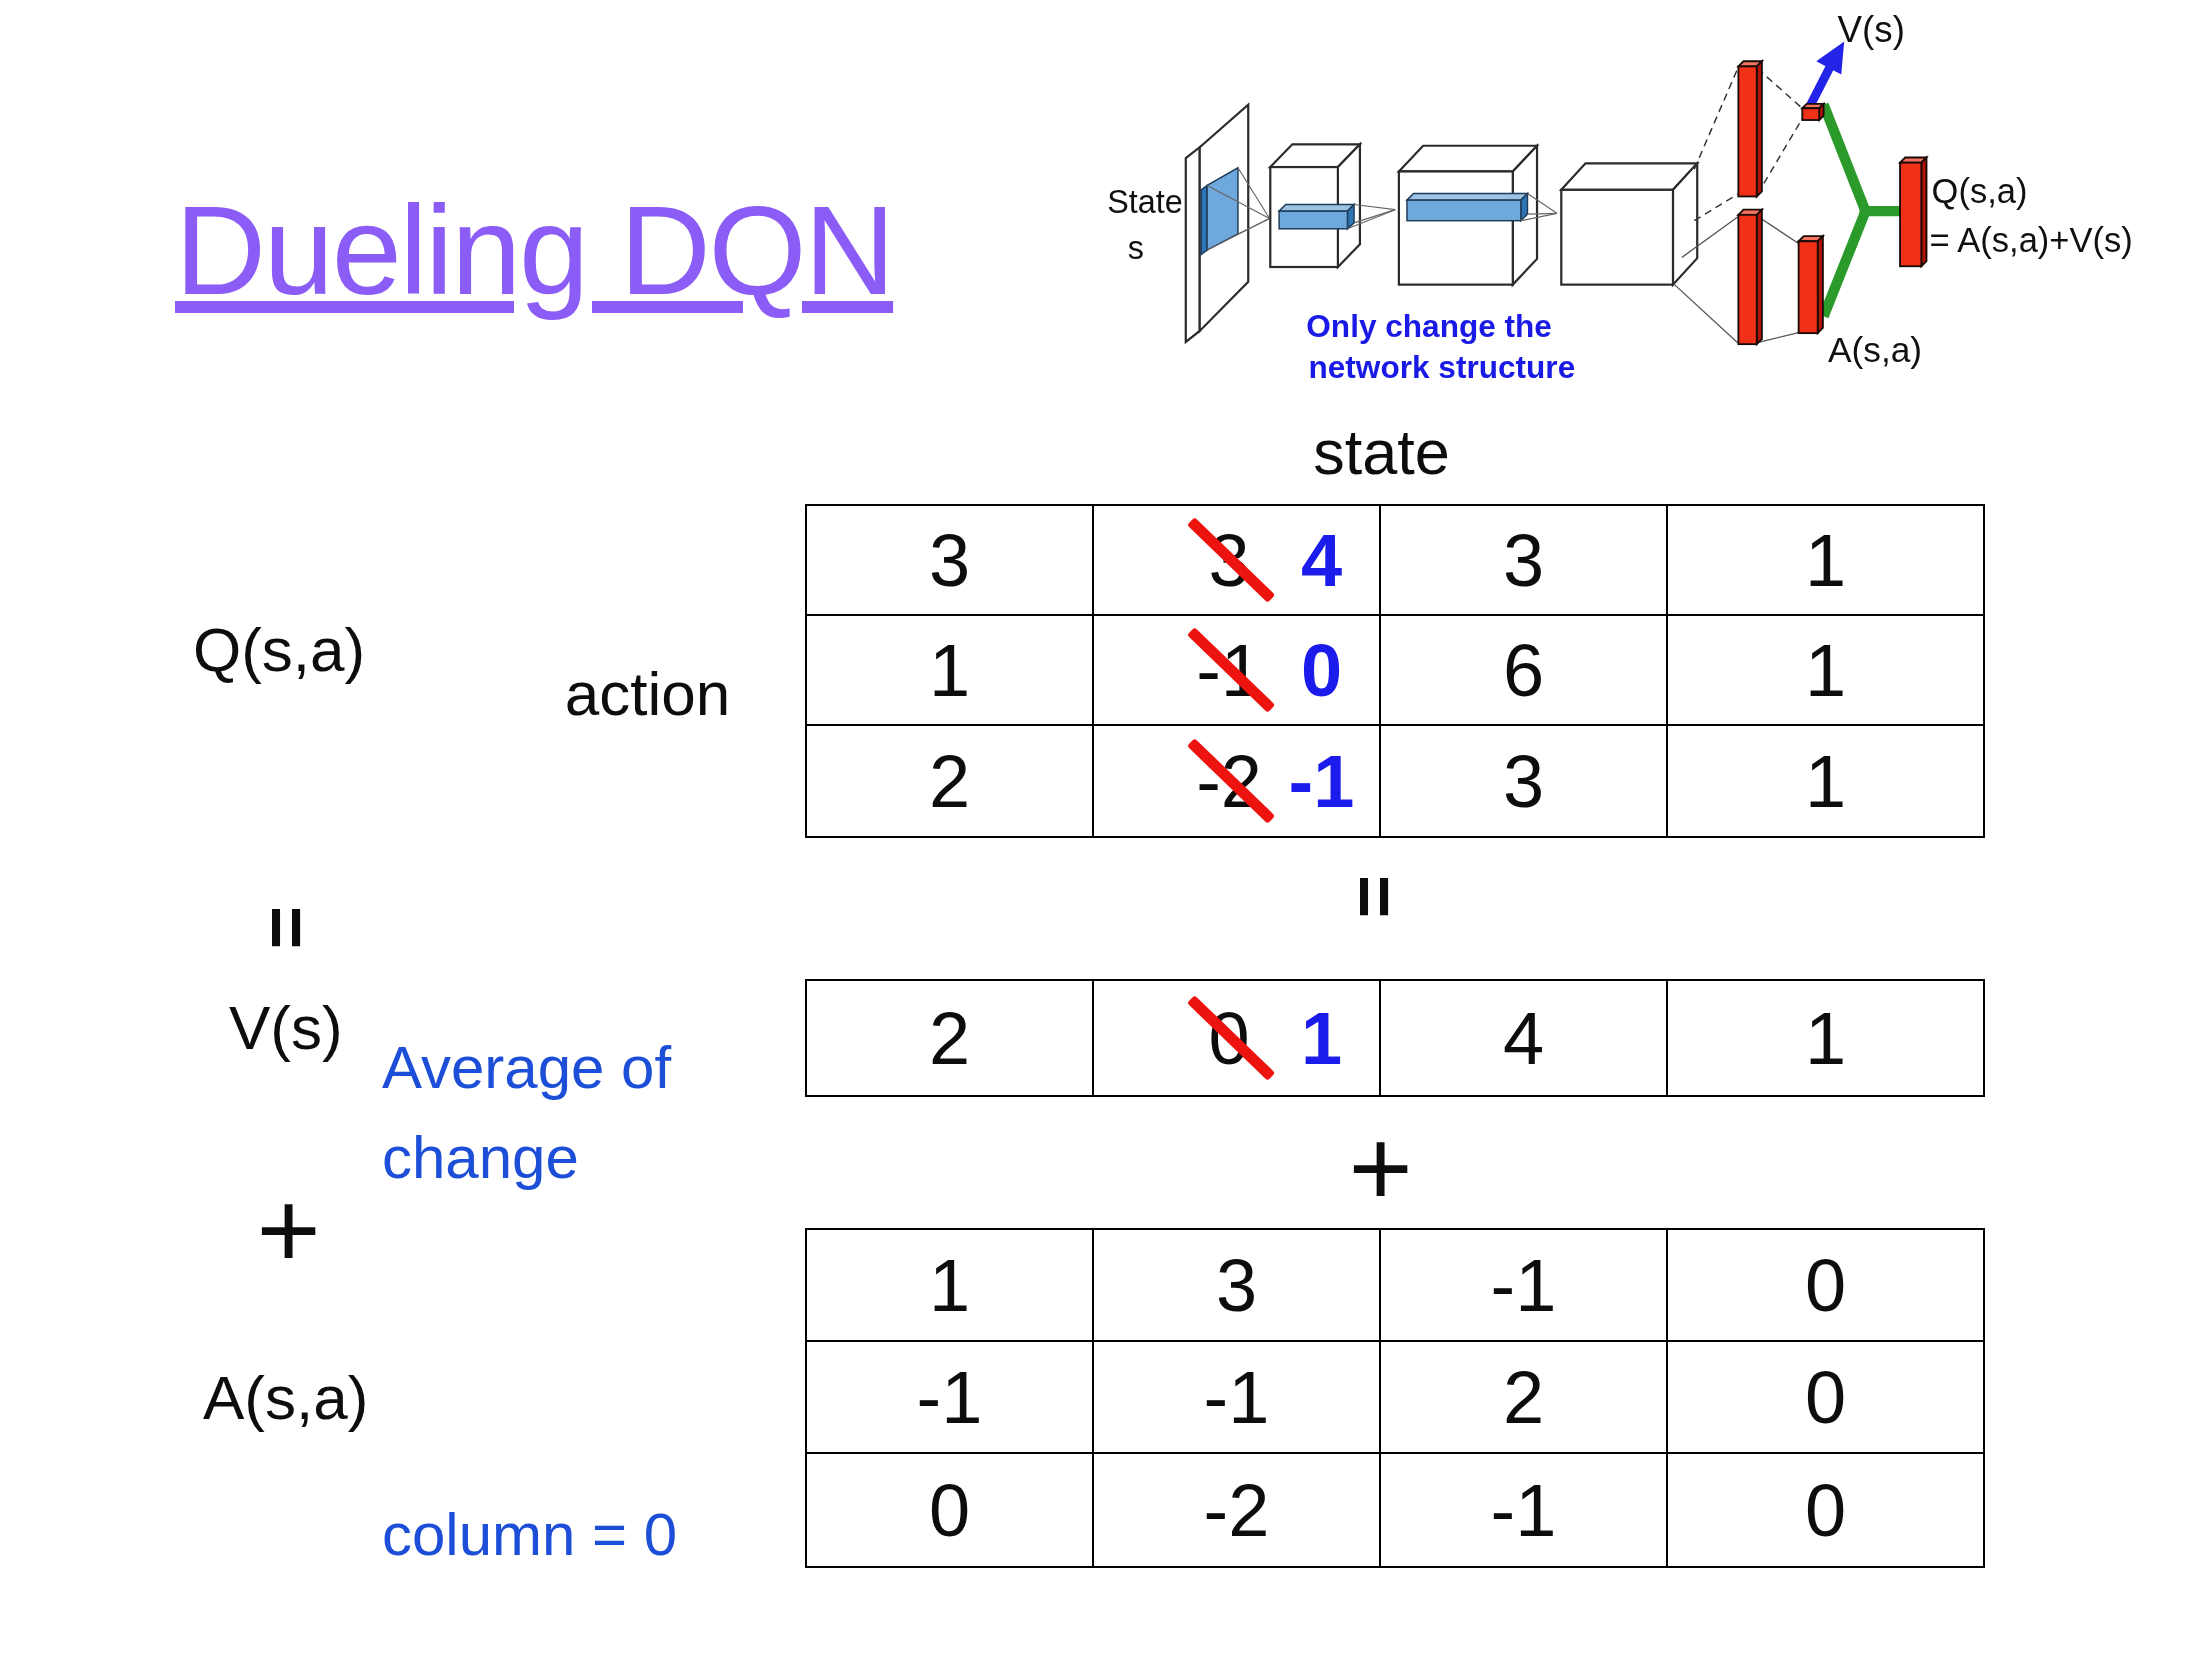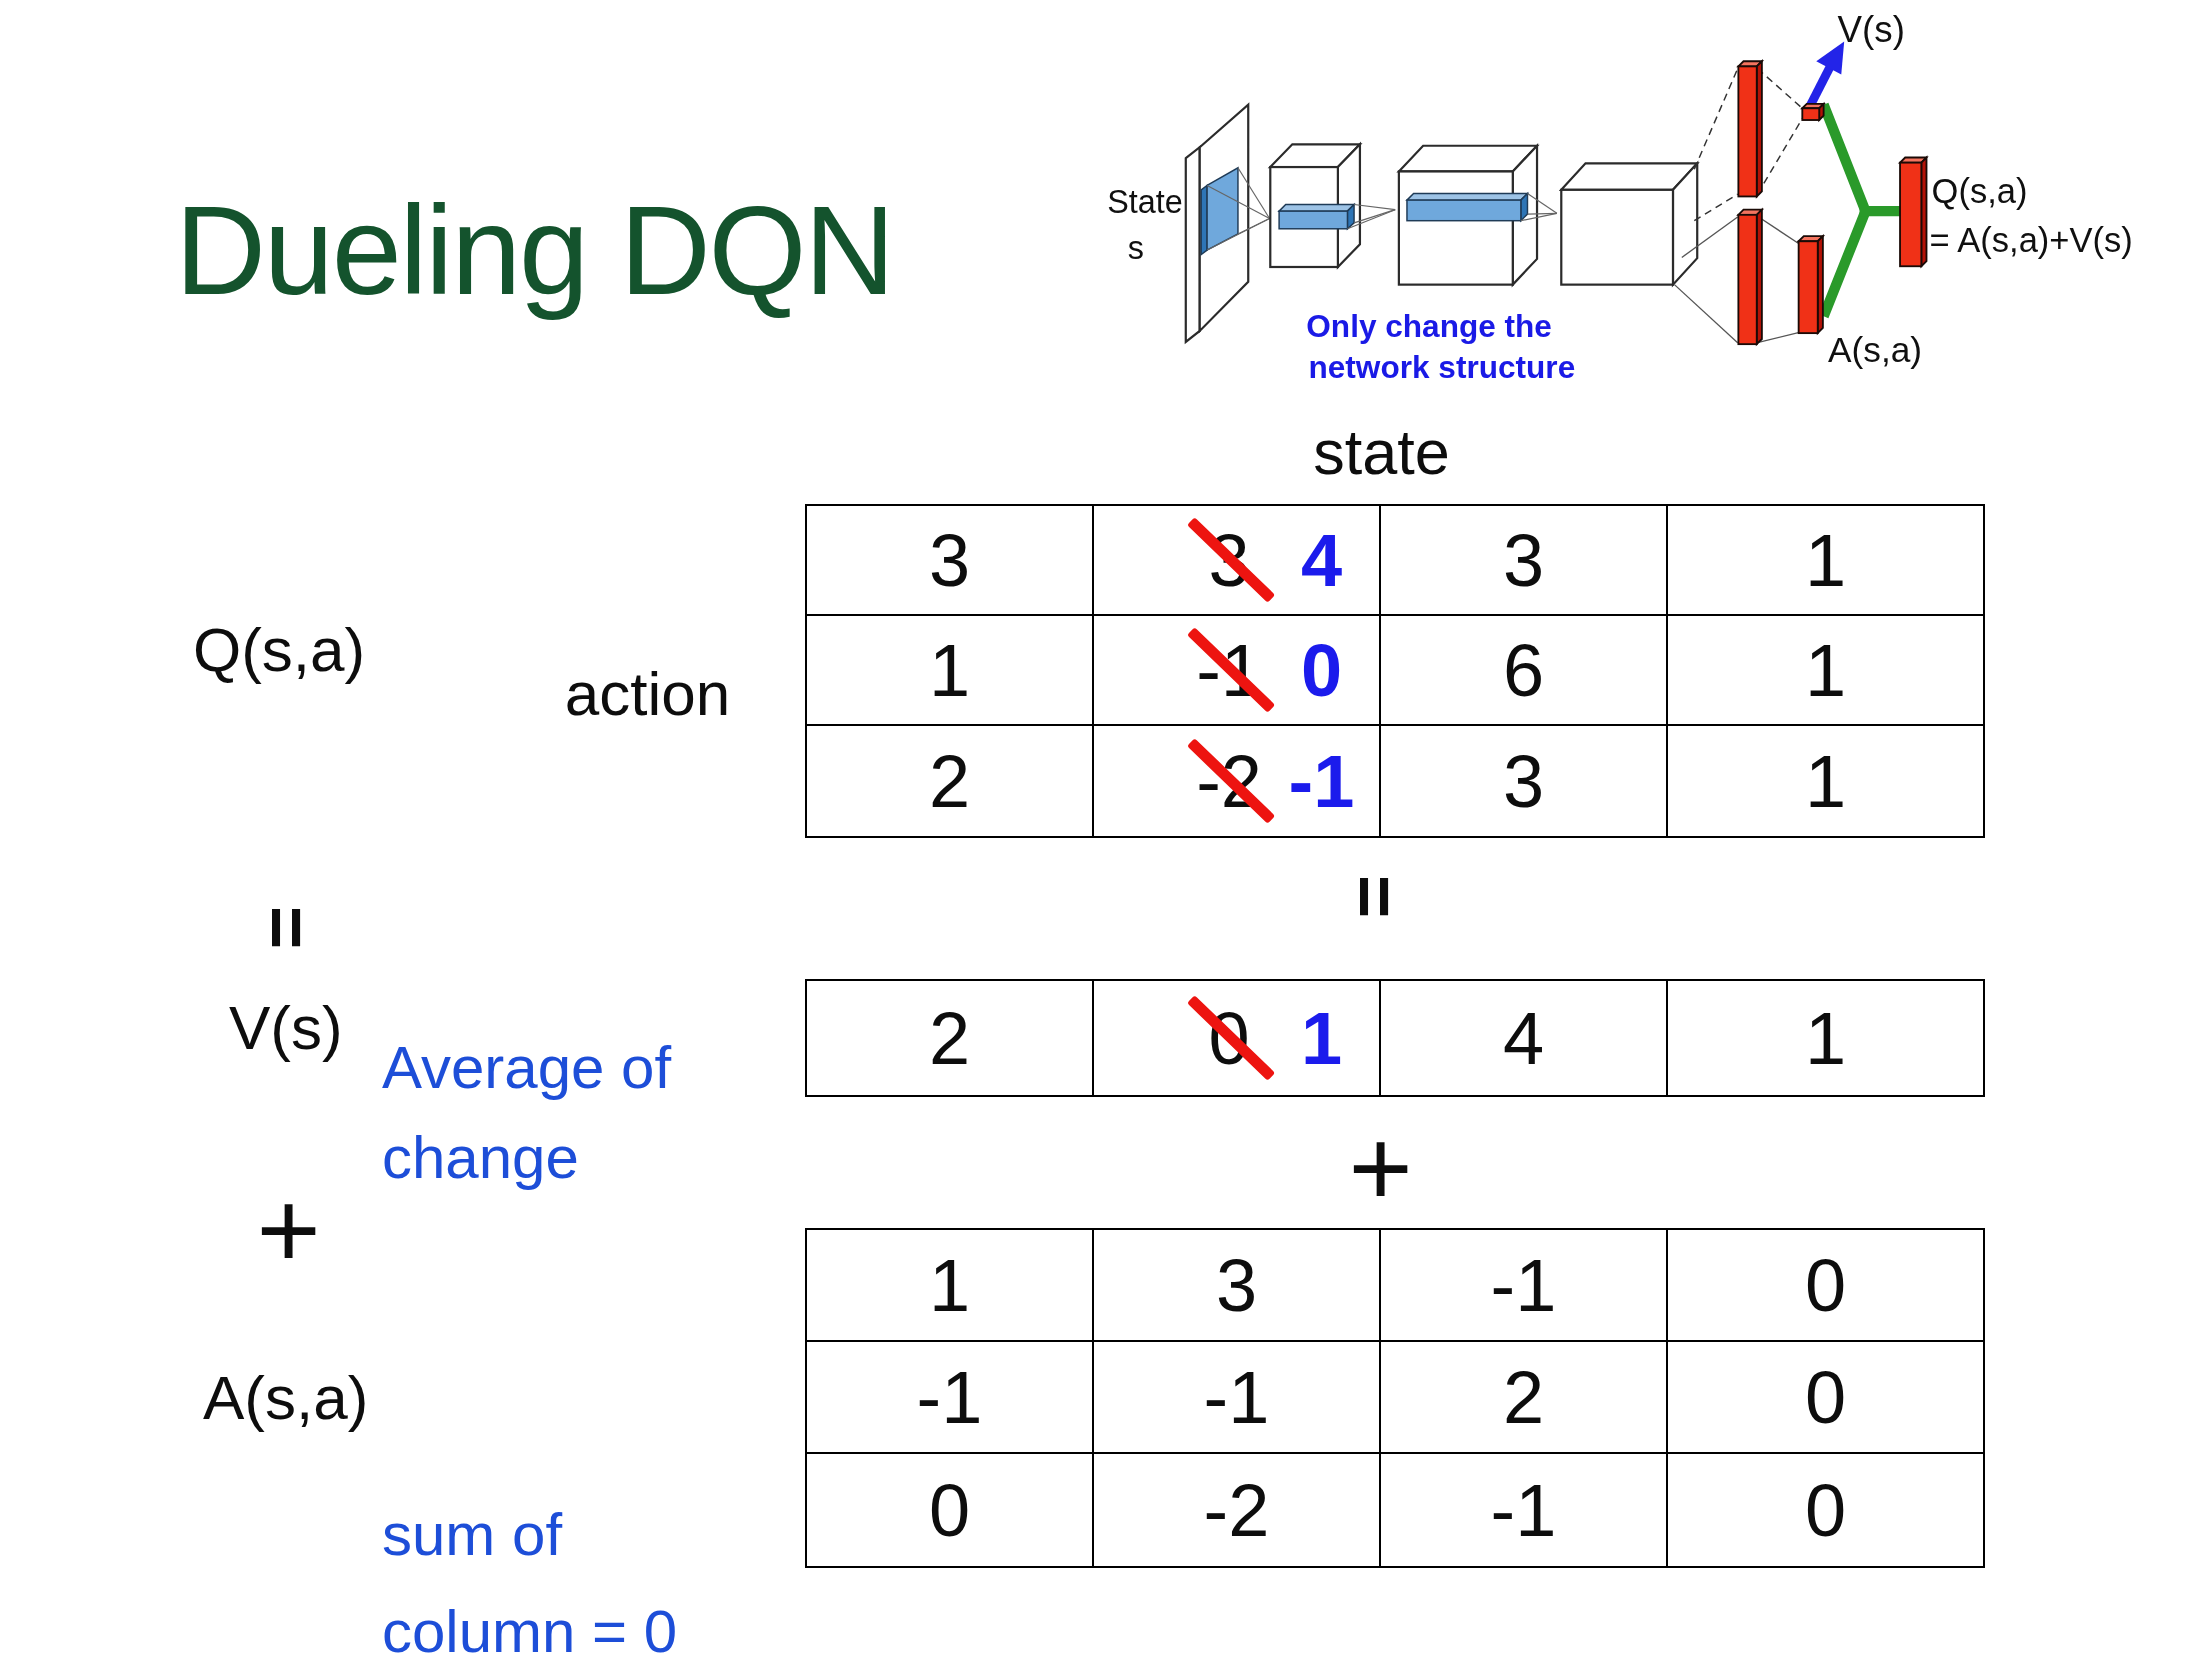--- a/index.html
+++ b/index.html
@@ -4,21 +4,21 @@
 <style>
   html,body { margin:0; padding:0; background:#ffffff; }
   body { width:2205px; height:1654px; font-family:"Liberation Sans", sans-serif; }
   #slide { position:relative; width:2205px; height:1654px; background:#ffffff; overflow:hidden; }
 
   .abs { position:absolute; }
 
   #page-title {
     left:175px; top:188px;
     font-size:126px; line-height:1; letter-spacing:-2.2px;
-    color:#14532d; font-weight:400; white-space:nowrap;
+    color:#8b5cf6; font-weight:400; white-space:nowrap;text-decoration:underline;
   }
 
   
   .lbl { color:#0d0d0d; font-size:62px; line-height:1.1; white-space:nowrap; }
   #q-label     { left:193px;  top:616px; }
   #action-label{ left:515px;  top:660px; width:265px; text-align:center; }
   #v-label     { left:229px;  top:994px; }
   #a-label     { left:203px;  top:1364px; }
   #state-header{ left:1242px; top:418px; width:279px; text-align:center; font-size:63px; }
 
@@ -209,21 +209,20 @@
   <div id="eq-mid" class="abs op eq">=</div>
   <div id="v-label" class="abs lbl">V(s)</div>
   <div id="avg-note" class="abs blue-note">
     <div>Average of</div>
     <div>change</div>
   </div>
   <div id="plus-left" class="abs op plus">+</div>
   <div id="plus-mid" class="abs op plus">+</div>
   <div id="a-label" class="abs lbl">A(s,a)</div>
   <div id="sum-note" class="abs blue-note">
-    <div>sum of</div>
     <div>column = 0</div>
   </div>
 
   <div id="q-matrix" class="matrix">
     <div class="cell">
         <span>3</span>
       </div>
     <div class="cell">
       <span class="old">3</span>
       <span class="strike"></span>

